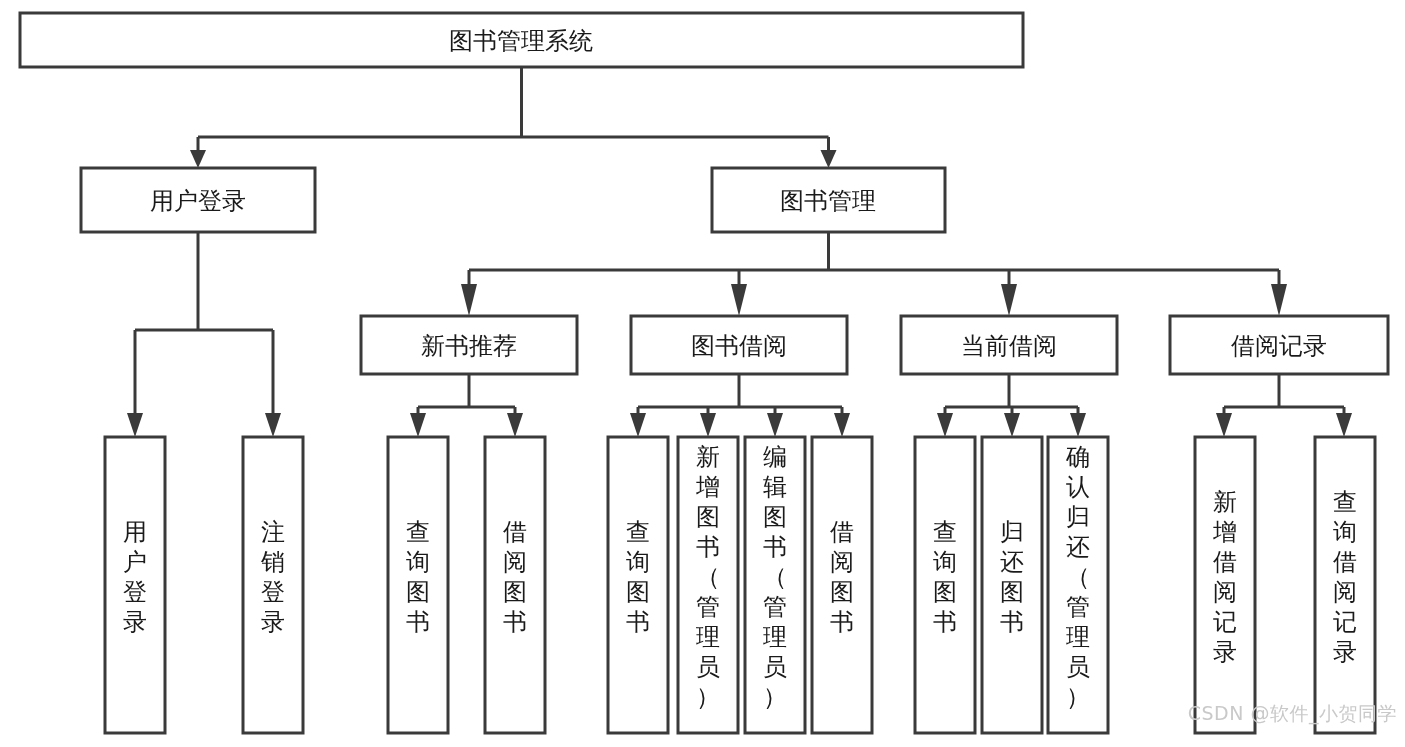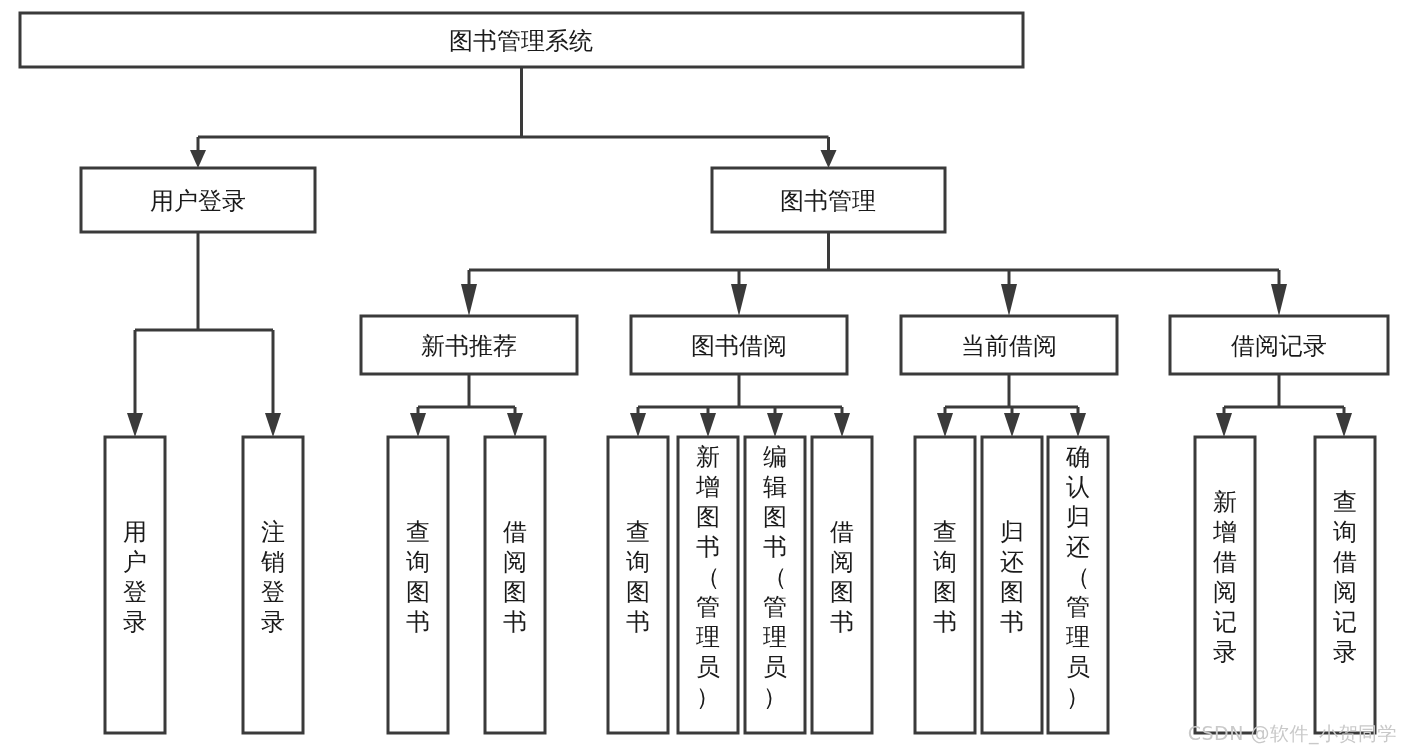--- a/index.html
+++ b/index.html
@@ -50,21 +50,21 @@
   }
   .leaf-label {
     font-family: "DejaVu Sans", "Liberation Sans", sans-serif;
     font-size: 24px;
     fill: #1a1a1a;
     text-anchor: middle;
   }
   .watermark {
     position: absolute;
     right: 8px;
-    bottom: 0;
+    bottom: 20px;
     font-family: "DejaVu Sans", "Liberation Sans", sans-serif;
     font-size: 19px;
     color: #c9c9c9;
     white-space: nowrap;
     letter-spacing: 0.5px;
   }
 </style>
 </head>
 <body>
 

